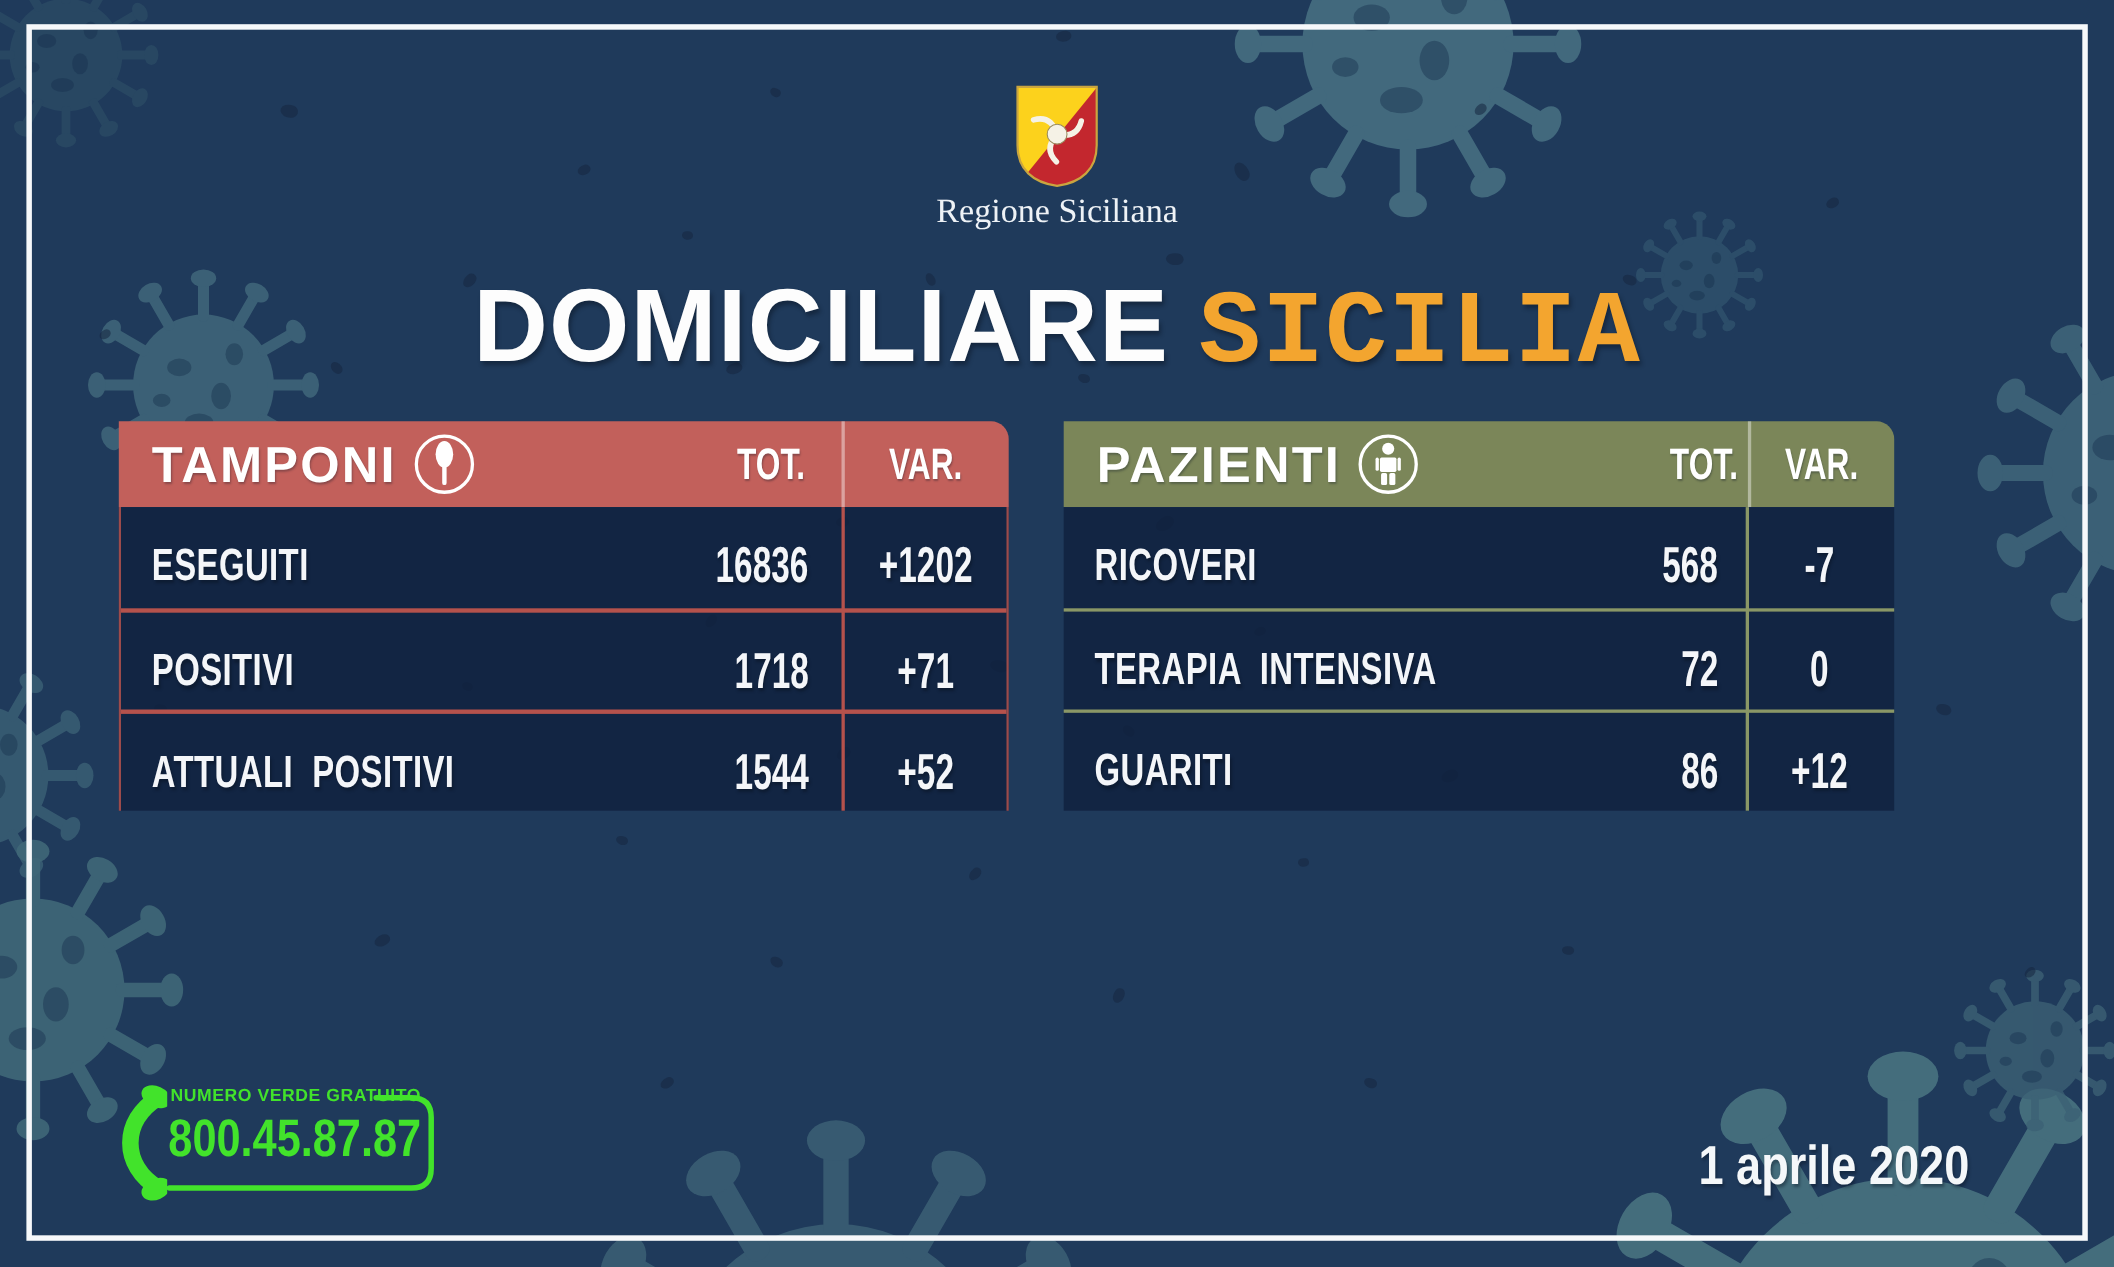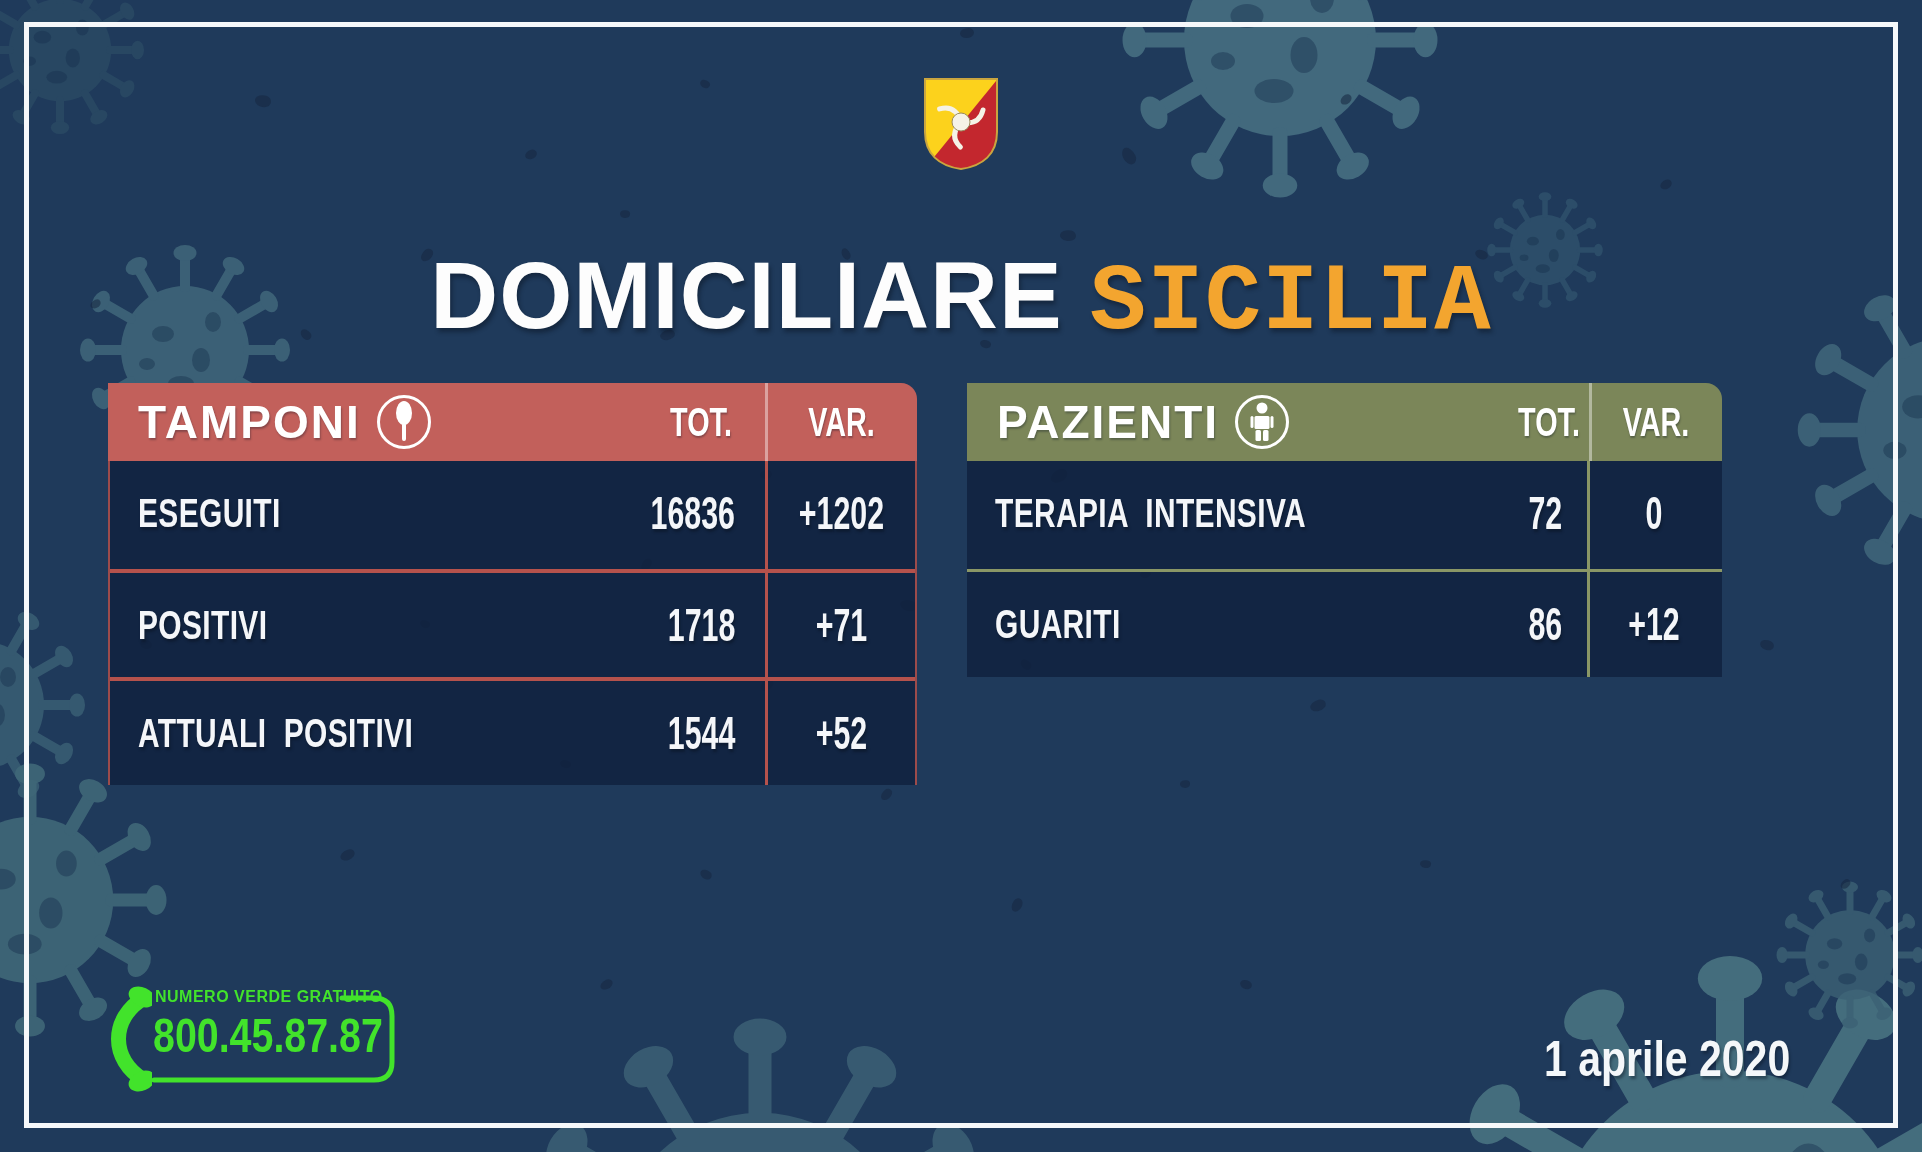--- a/index.html
+++ b/index.html
@@ -45,21 +45,21 @@
   .tamponi  .th-tot { right:185px; }
   .pazienti .th-tot { right:142px; }
   .tamponi  .th-var { left:658px; width:151px; }
   .pazienti .th-var { left:623px; width:132px; }
   .hdiv { position:absolute; top:0; height:78px; width:3px; background:rgba(255,255,255,.42); }
   .tamponi  .hdiv { left:657px; }
   .pazienti .hdiv { left:622px; }
 
   .tbody { position:relative; background:rgba(16,33,62,.82); }
   .tamponi .tbody { border-left:2px solid rgba(181,82,76,.85); border-right:2px solid rgba(181,82,76,.85); }
-  .trow  { position:relative; height:108px; }
+  .trow  { position:relative; height:92px; }
   .tamponi  .trow + .trow { border-top:4px solid var(--tamponi-line,#b5524c); }
   .pazienti .trow + .trow { border-top:3px solid var(--pazienti-line,#8a9766); }
   .vline { position:absolute; top:0; bottom:0; width:3px; }
   .tamponi  .vline { left:655px; background:var(--tamponi-line,#b5524c); }
   .pazienti .vline { left:620px; background:var(--pazienti-line,#8a9766); }
 
   .lbl { position:absolute; left:28px; top:0; line-height:104px; font-size:41px; font-weight:700;
          word-spacing:12px; letter-spacing:.5px; transform:scaleX(.73); transform-origin:0 50%;
          white-space:nowrap; color:#f4f6f9; text-shadow:2px 3px 3px rgba(8,18,32,.45); }
   .num { position:absolute; top:0; line-height:104px; font-size:46px; font-weight:700;
@@ -193,20 +193,21 @@
         <path d="M0,0 H78 L0,96 Z" fill="#fcd21c"></path>
       </g>
       <path d="M3,3 H75 V56 C75,78 61,90 39,93 C17,90 3,78 3,56 Z" fill="none" stroke="#caa53f" stroke-width="2"></path>
       <g stroke="#f5f2e6" stroke-width="5" fill="none" stroke-linecap="round">
         <path d="M39,46 Q57,50 61,34"></path>
         <path d="M39,46 Q57,50 61,34" transform="rotate(120 39 46)"></path>
         <path d="M39,46 Q57,50 61,34" transform="rotate(240 39 46)"></path>
       </g>
       <circle cx="39" cy="46" r="9" fill="#f5f2e6" stroke="#9a8c60" stroke-width="1"></circle>
     </svg>
+    <div class="brand-caption">Regione Siciliana</div>
 
     <h1 class="title"><span>DOMICILIARE</span>&nbsp;<span class="t-accent">SICILIA</span></h1>
 
     <section class="table tamponi">
       <div class="thead">
         <div class="th-left">
           <span class="th-title">TAMPONI</span>
           <span class="badge">
             <svg width="34" height="44" viewBox="0 0 34 44" fill="#fff">
               <ellipse cx="17" cy="13" rx="8" ry="12"></ellipse>
@@ -253,20 +254,25 @@
             </svg>
           </span>
         </div>
         <span class="hdiv"></span>
         <span class="th-tot">TOT.</span>
         <span class="th-var">VAR.</span>
       </div>
       <div class="tbody">
         <div class="vline"></div>
         <div class="trow">
+          <span class="lbl">RICOVERI</span>
+          <span class="num">568</span>
+          <span class="varv">-7</span>
+        </div>
+        <div class="trow">
           <span class="lbl">TERAPIA INTENSIVA</span>
           <span class="num">72</span>
           <span class="varv">0</span>
         </div>
         <div class="trow">
           <span class="lbl">GUARITI</span>
           <span class="num">86</span>
           <span class="varv">+12</span>
         </div>
       </div>

